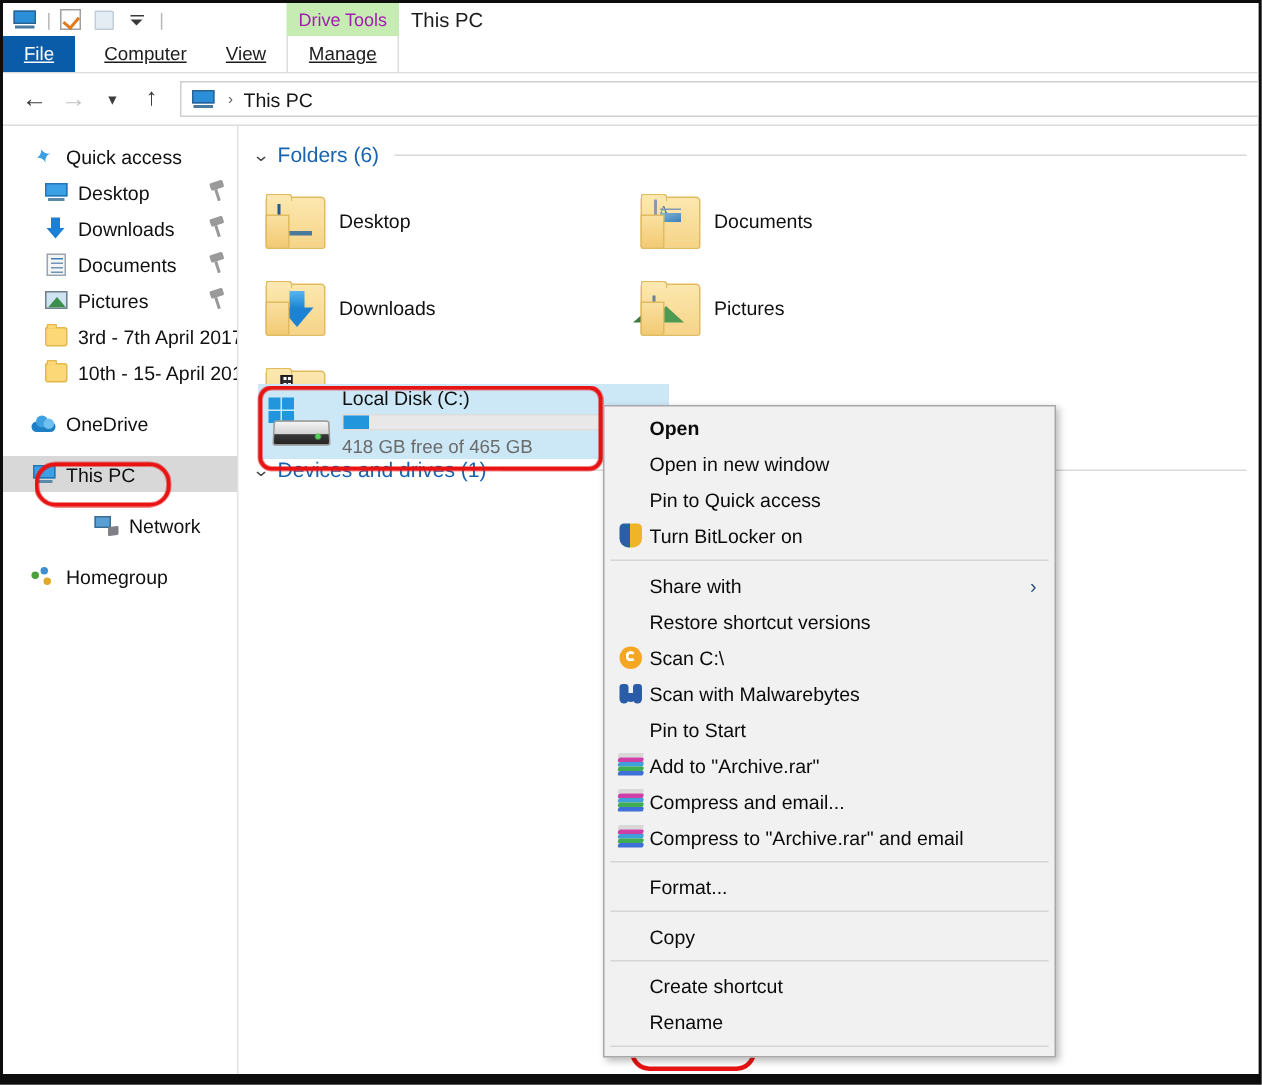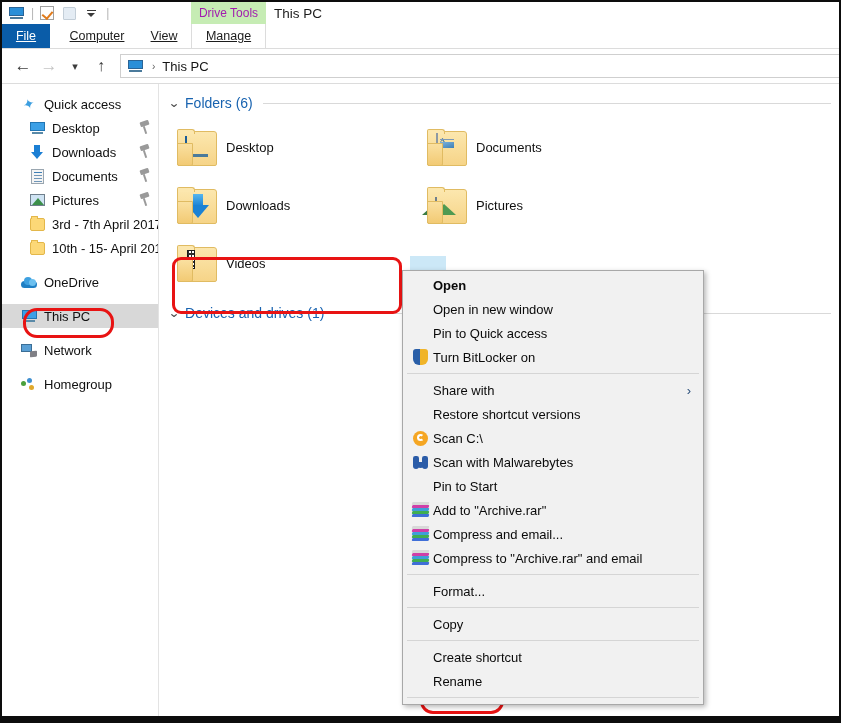--- a/index.html
+++ b/index.html
@@ -643,21 +643,21 @@
           <span class="ic-monitor">
             <span class="s"></span>
             <span class="b"></span>
           </span>
         </span>
       <span class="txt">This PC</span>
     </div>
 
     <div class="nav-gap"></div>
 
-    <div class="nav-row" style="padding-left:18px;">
+    <div class="nav-row" style="padding-left:18px;margin-left:42px;">
       <span class="ico">
           <span class="ic-net">
             <span class="m"></span>
             <span class="p"></span>
           </span>
         </span>
       <span class="txt">Network</span>
     </div>
 
     <div class="nav-gap"></div>
@@ -759,20 +759,41 @@
     </div>
 
     <div class="group-head" style="margin-top:10px;">
       <span class="chev">⌄</span>
       <span class="gtitle">Devices and drives (1)</span>
       <span class="rule"></span>
     </div>
 
     <div id="driveselpad"></div>
 
+    <div id="drivetile">
+      <span class="dicon">
+        <span class="driveicon">
+          <span class="winlogo">
+              <i></i>
+              <i></i>
+              <i></i>
+              <i></i>
+            </span>
+          <span class="body"></span>
+          <span class="led"></span>
+        </span>
+      </span>
+      <span class="dbody">
+        <div class="dname">Local Disk (C:)</div>
+        <div class="bar">
+          <div class="fill" id="drivefill" style="width: 10%;"></div>
+        </div>
+        <div class="dfree">418 GB free of 465 GB</div>
+      </span>
+    </div>
   </div>
 
   <div id="ctxmenu">
 
     <div class="mi bold">
       <span class="mico"></span>
       <span class="mtxt">Open</span>
     </div>
     <div class="mi">
       <span class="mico"></span>

